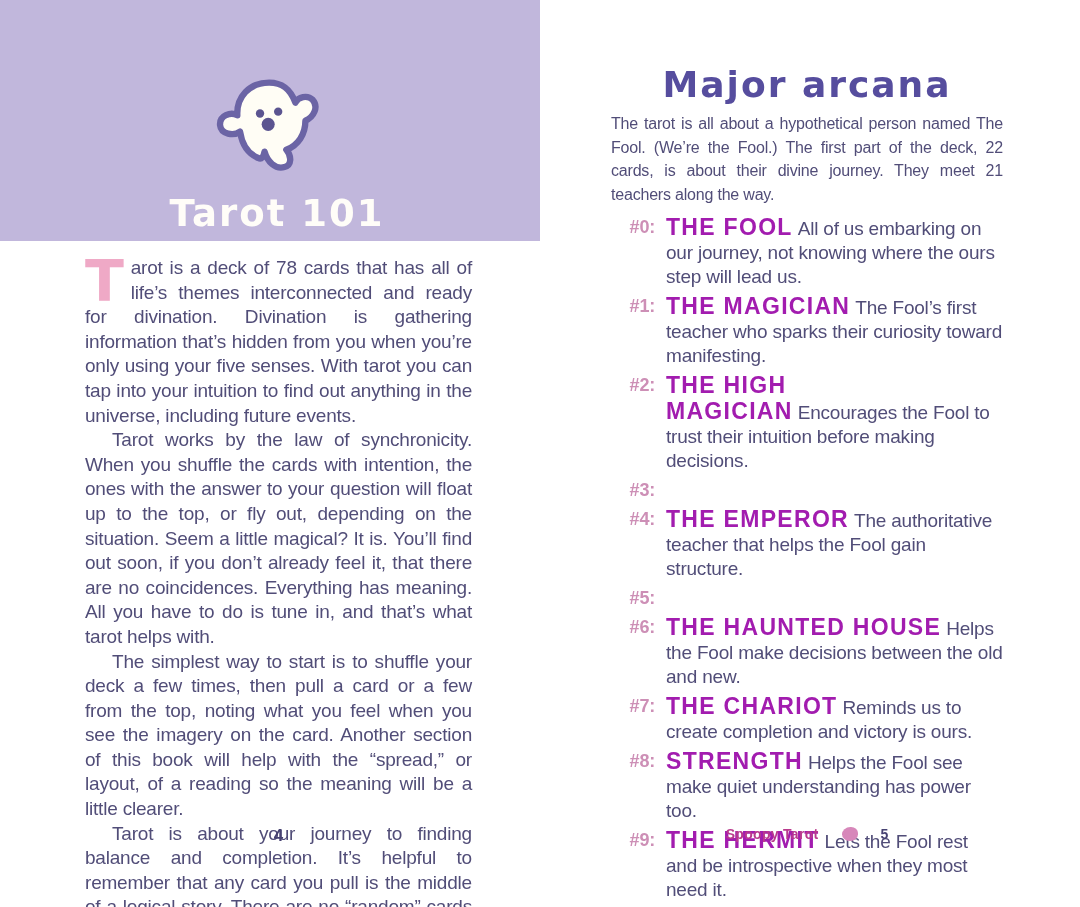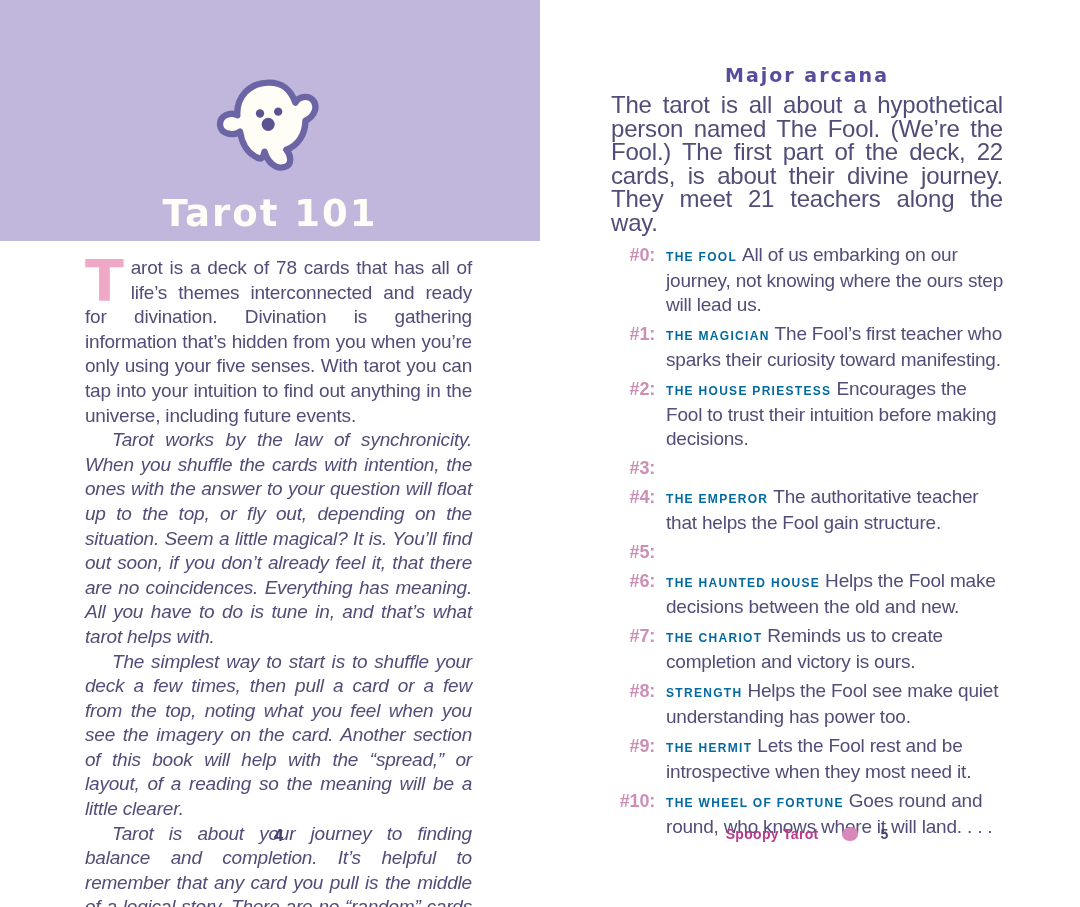--- a/index.html
+++ b/index.html
@@ -14,81 +14,81 @@
   .purple-block{
     position:absolute;left:0;top:0;width:540px;height:241px;
     background:#c1b7dc;
   }
   .ghost{
     position:absolute;left:50%;top:72px;transform:translateX(-50%);
     width:118px;height:112px;
   }
   .ghost svg{width:100%;height:100%;}
   .chapter-title{
-    position:absolute;left:0;bottom:6px;width:100%;
+    position:absolute;left:7px;bottom:6px;width:100%;
     margin:0;text-align:center;
     font-family:"DejaVu Sans",sans-serif;
     font-weight:bold;font-size:37px;letter-spacing:2px;
     color:#fffdf8;
   }
   .body-col{
     position:absolute;left:85px;top:256px;width:387px;
     color:#514d78;
     font-size:19px;line-height:24.6px;
     text-align:justify;
     letter-spacing:-0.2px;
   }
   .body-col p{margin:0;}
-  .body-col p.indent{text-indent:27px;font-style:italic;}
+  .body-col p.indent{text-indent:27px;}
   .dropcap{
     float:left;
     font-family:"DejaVu Sans",sans-serif;
     font-weight:bold;
     font-size:57px;line-height:46px;
     color:#efa9c6;
     padding:2px 7px 0 0;
   }
   .folio-left{
     position:absolute;left:85px;top:826px;width:387px;
     text-align:center;
     font-size:17px;font-weight:bold;color:#474272;
   }
   
   .right-col{
     position:absolute;left:611px;top:64px;width:392px;
   }
   .section-title{
     margin:0 0 7px 0;text-align:center;
     font-family:"DejaVu Sans",sans-serif;
-    font-weight:bold;font-size:19px;letter-spacing:2px;
+    font-weight:bold;font-size:36px;letter-spacing:2px;
     color:#564d9e;
   }
   .intro{
     margin:0;color:#514d78;
-    font-size:24px;line-height:23.5px;
+    font-size:16px;line-height:23.5px;
     text-align:justify;letter-spacing:-0.2px;
   }
   .arcana-list{
     list-style:none;margin:9px 0 0 0;padding:0;
   }
   .arcana-list li{
     display:flex;
     margin-bottom:5px;
     font-size:19px;line-height:24px;
     color:#514d78;
     letter-spacing:-0.2px;
   }
   .card-num{
     flex:0 0 44px;width:44px;text-align:right;margin-right:11px;
     font-weight:bold;color:#cd8fb6;font-size:18px;
   }
   .card-body{flex:1;}
   .card-name{
-    font-weight:bold;color:#0369a1;
-    font-size:12px;letter-spacing:1.3px;
+    font-weight:bold;color:#a21caf;
+    font-size:23px;letter-spacing:1.3px;
     margin-right:5px;
   }
   .folio-right{
     position:absolute;left:611px;top:826px;width:392px;
     display:flex;align-items:center;justify-content:center;gap:23px;
     font-size:14px;font-weight:bold;
   }
   .book-title{color:#b93a8d;letter-spacing:0.3px;}
   .footer-dot{
     display:inline-block;width:16px;height:14px;
@@ -144,21 +144,21 @@
           <li>
             <span class="card-num">#0:</span>
             <span class="card-body"><span class="card-name">THE FOOL</span><span>All of us embarking on our journey, not knowing where the ours step will lead us.</span></span>
           </li>
           <li>
             <span class="card-num">#1:</span>
             <span class="card-body"><span class="card-name">THE MAGICIAN</span><span>The Fool’s first teacher who sparks their curiosity toward manifesting.</span></span>
           </li>
           <li>
             <span class="card-num">#2:</span>
-            <span class="card-body"><span class="card-name">THE HOUSE PRIESTESS</span><span>Encourages the Fool to trust their intuition before making decisions.</span></span>
+            <span class="card-body"><span class="card-name">THE HIGH MAGICIAN</span><span>Encourages the Fool to trust their intuition before making decisions.</span></span>
           </li>
           <li>
             <span class="card-num">#3:</span>
           </li>
           <li>
             <span class="card-num">#4:</span>
             <span class="card-body"><span class="card-name">THE EMPEROR</span><span>The authoritative teacher that helps the Fool gain structure.</span></span>
           </li>
           <li>
             <span class="card-num">#5:</span>

